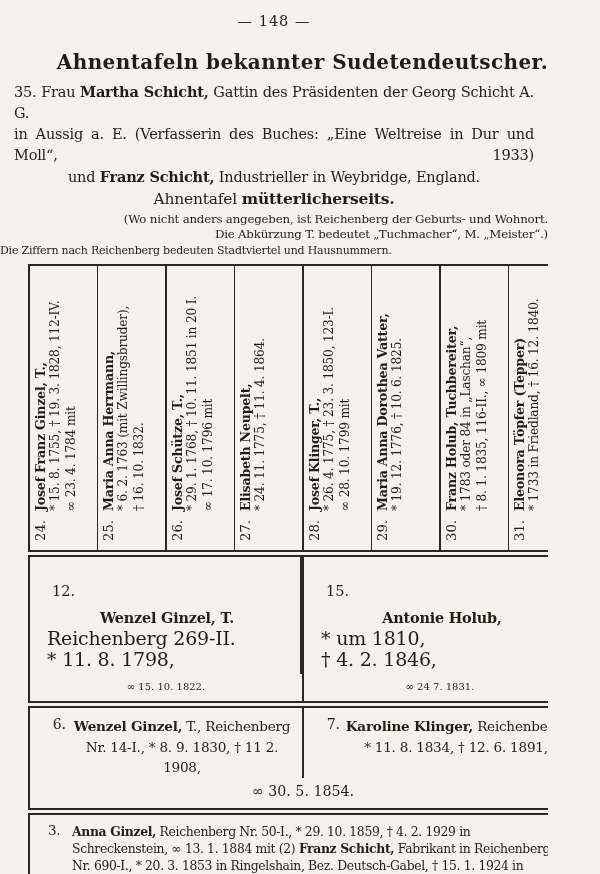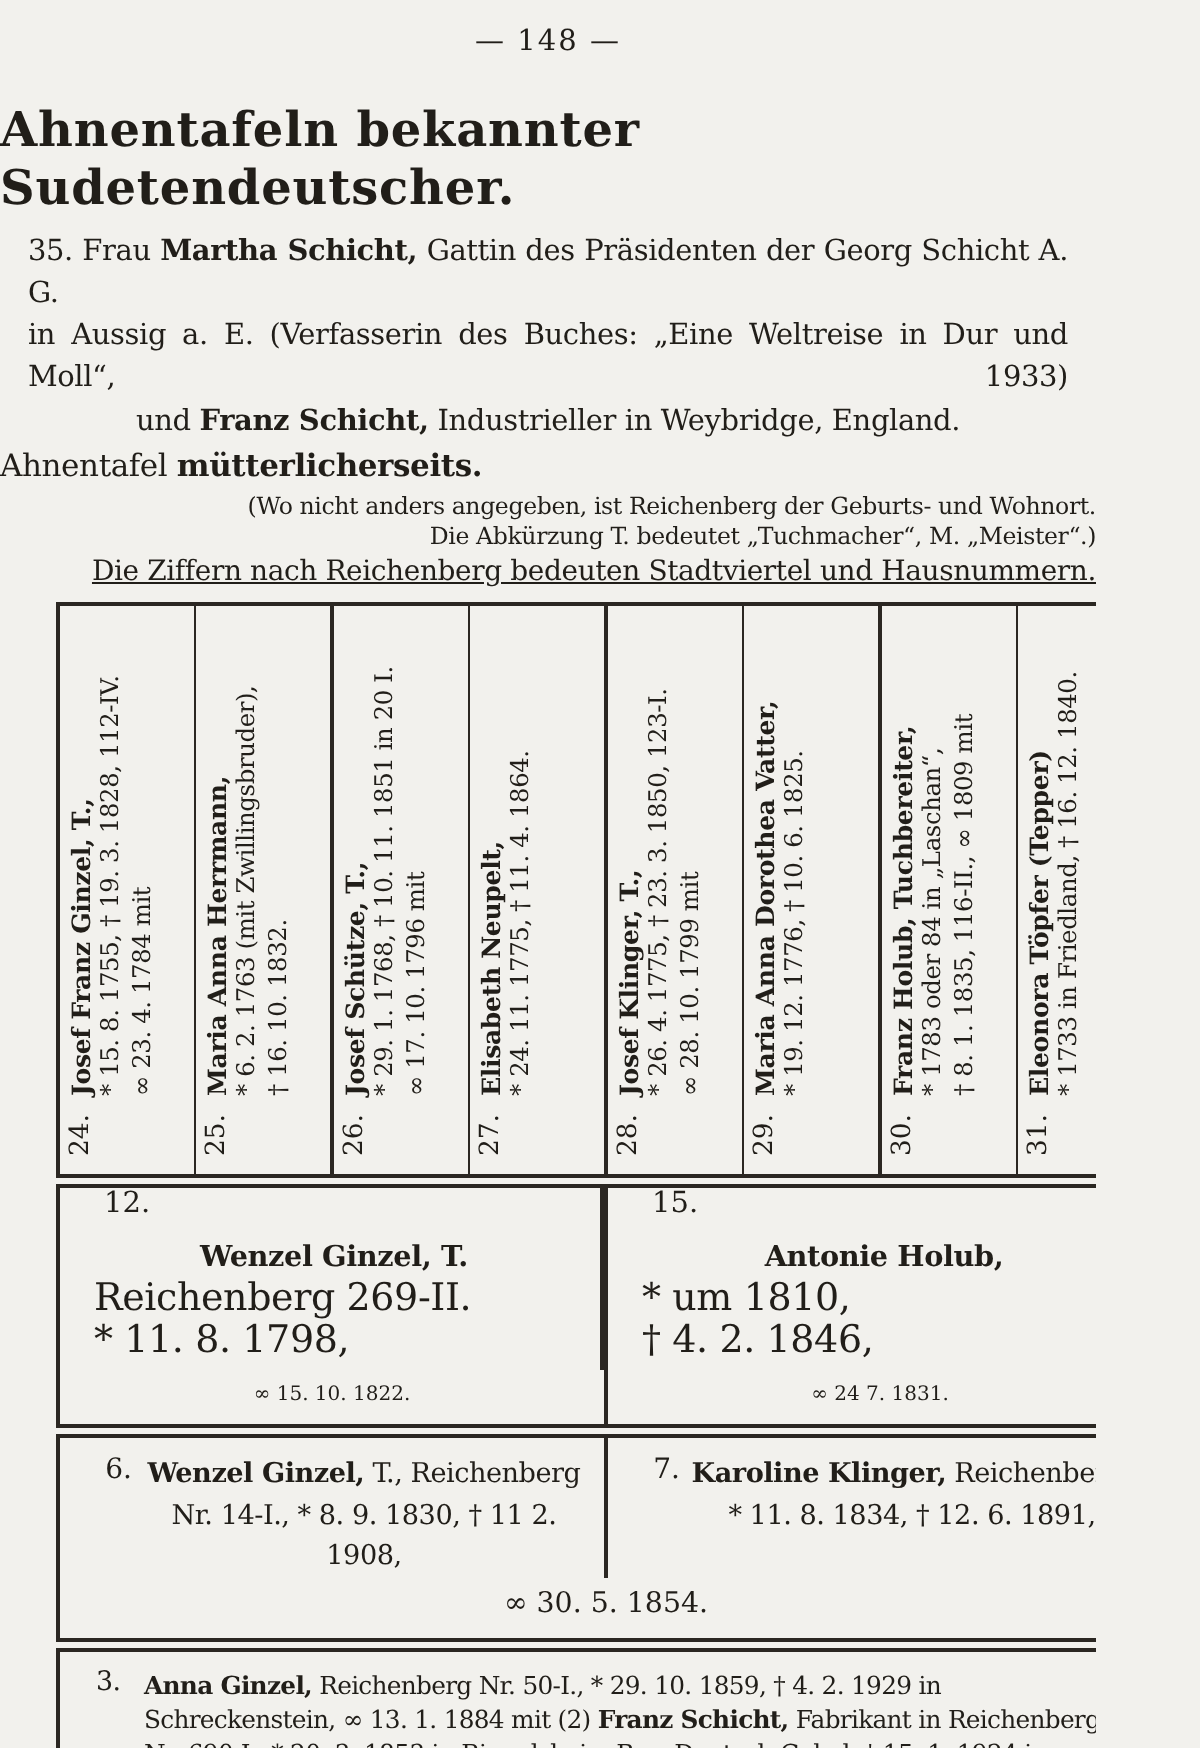--- a/index.html
+++ b/index.html
@@ -12,27 +12,27 @@
   body{
     width:600px;height:874px;
     background:var(--paper);
     color:var(--ink);
     font-family:"DejaVu Serif", serif;
   }
   .sheet{position:relative;width:548px;height:874px;overflow:hidden;}
 
   
   .pagenum{margin-top:13px;text-align:center;font-size:14.5px;letter-spacing:1px;}
-  .title{margin:21px 0 0;text-align:left;font-size:24px;font-weight:bold;letter-spacing:.4px;}
+  .title{margin:21px 0 0;text-align:right;font-size:20px;font-weight:bold;letter-spacing:.4px;}
   .intro{margin-top:7px;font-size:14.5px;line-height:21px;letter-spacing:-.2px;}
   .jl{padding:0 14px;text-align:justify;text-align-last:justify;}
   .cl{text-align:center;}
-  .subtitle{margin-top:1px;text-align:left;font-size:15.5px;letter-spacing:-.2px;}
+  .subtitle{margin-top:1px;text-align:center;font-size:15.5px;letter-spacing:-.2px;}
   .notes{margin-top:4px;text-align:right;font-size:11.8px;line-height:15px;letter-spacing:-.2px;}
-  .note3{margin-top:2px;text-align:right;font-size:14px;letter-spacing:-.2px;text-decoration:underline;}
+  .note3{margin-top:2px;text-align:left;font-size:11px;letter-spacing:-.2px;}
 
   
   .atafel{width:550px;margin:7px 22px 0 28px;}
   .box{border:2px solid var(--bd);margin-bottom:3px;background:transparent;}
 
   
   .box1{height:288px;display:flex;}
   .vcell{flex:1 1 0;position:relative;min-width:0;}
   .vcell.thin{border-right:1.5px solid var(--bd);}
   .vcell.thick{border-right:2.5px solid var(--bd);}
@@ -44,21 +44,21 @@
   }
   .gnum{flex:none;width:24px;font-size:13.2px;}
   .gtxt{flex:1;font-size:12.2px;line-height:15.4px;letter-spacing:-.2px;}
   .gname{font-weight:bold;font-size:12.6px;}
 
   
   .box2{display:flex;}
   .half{flex:1;display:flex;flex-direction:column;}
   .half.leftsep{border-right:2.5px solid var(--bd);}
   .pair{display:flex;flex:1;}
-  .gcell{flex:1;min-width:0;padding:0 4px 4px 8px;}
+  .gcell{flex:1;min-width:0;padding:26px 4px 4px 8px;}
   .gcell.csep{border-right:2px solid var(--bd);}
   .cellnum{font-size:14.5px;padding-left:14px;margin-bottom:9px;}
   .cellname{font-weight:bold;font-size:14.4px;line-height:20px;text-align:center;letter-spacing:-.2px;}
   .celllines{font-size:19px;line-height:21px;padding-left:9px;letter-spacing:-.2px;}
   .marr{text-align:center;font-size:10px;padding:7px 0 9px;}
 
   
   .box3 .pair{flex:none;}
   .g3cell{flex:1;min-width:0;display:flex;padding:8px 4px 0 4px;}
   .g3cell.csep{border-right:2px solid var(--bd);}

